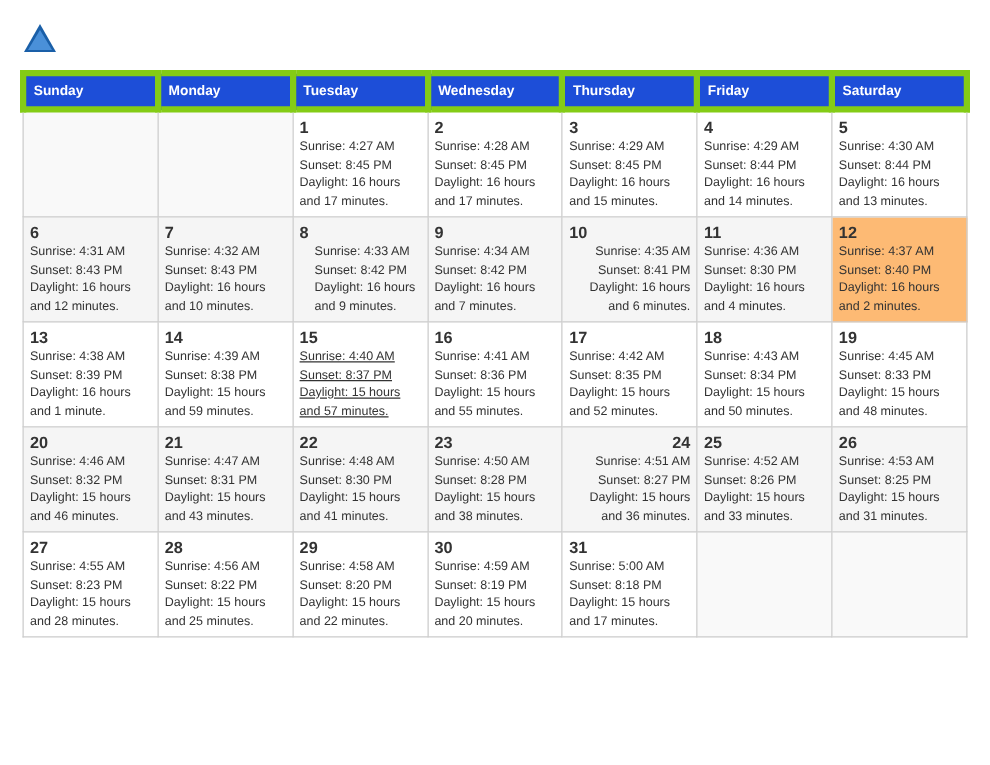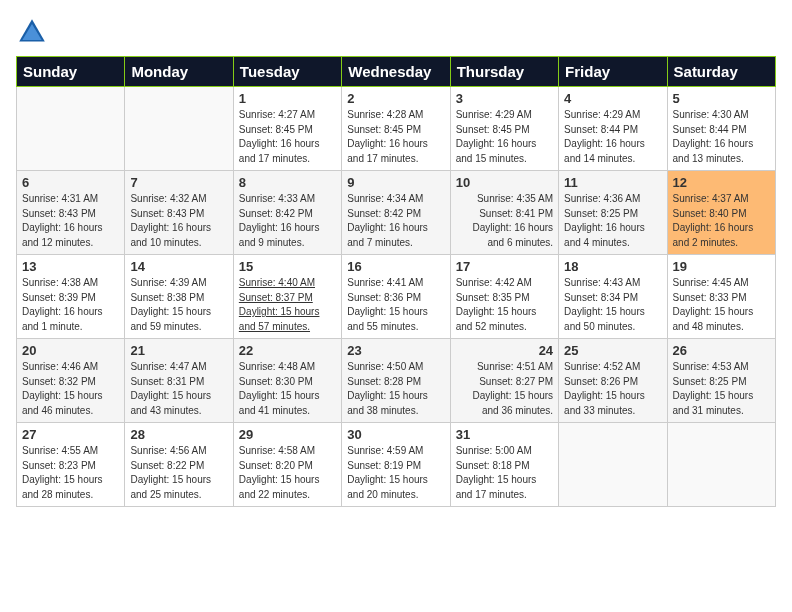--- a/index.html
+++ b/index.html
@@ -51,26 +51,26 @@
     .subtitle {
       font-size: 14px;
       color: #555;
     }
     .calendar {
       width: 100%;
       border-collapse: collapse;
       border: 1px solid #ccc;
     }
     .calendar th {
-      background-color: #0f172a;
+      background-color: #1d4ed8;
       color: #fff;
       text-align: left;
       padding: 6px 6px;
-      font-size: 15px;
-      border: 1px solid #84cc16;
+      font-size: 11px;
+      border: 5px solid #84cc16;
     }
     .calendar td {
       vertical-align: top;
       border: 1px solid #ccc;
       padding: 4px 5px;
       font-size: 10.5px;
       color: #333;
       width: 108px;
       min-height: 80px;
       background: #fff;
@@ -171,40 +171,40 @@
 Daylight: 16 hours and 12 minutes.</div>
         </td>
         <td style="background: rgb(245, 245, 245);">
           <span class="day-num">7</span>
           <div class="day-info" style="white-space: pre-line;">Sunrise: 4:32 AM
 Sunset: 8:43 PM
 Daylight: 16 hours and 10 minutes.</div>
         </td>
         <td style="background: rgb(245, 245, 245);">
           <span class="day-num">8</span>
-          <div class="day-info" style="white-space: pre-line;">Sunrise: 4:33 AM
+          <div class="day-info" style="white-space: pre-line; margin-left: 12px;">Sunrise: 4:33 AM
 Sunset: 8:42 PM
 Daylight: 16 hours and 9 minutes.</div>
         </td>
         <td style="background: rgb(245, 245, 245);">
           <span class="day-num">9</span>
           <div class="day-info" style="white-space: pre-line;">Sunrise: 4:34 AM
 Sunset: 8:42 PM
 Daylight: 16 hours and 7 minutes.</div>
         </td>
         <td style="background: rgb(245, 245, 245);">
           <span class="day-num">10</span>
           <div class="day-info" style="white-space: pre-line; text-align: right;">Sunrise: 4:35 AM
 Sunset: 8:41 PM
 Daylight: 16 hours and 6 minutes.</div>
         </td>
         <td style="background: rgb(245, 245, 245);">
           <span class="day-num">11</span>
           <div class="day-info" style="white-space: pre-line;">Sunrise: 4:36 AM
-Sunset: 8:25 PM
+Sunset: 8:30 PM
 Daylight: 16 hours and 4 minutes.</div>
         </td>
         <td style="background: #fdba74;">
           <span class="day-num">12</span>
           <div class="day-info" style="white-space: pre-line;">Sunrise: 4:37 AM
 Sunset: 8:40 PM
 Daylight: 16 hours and 2 minutes.</div>
         </td>
       </tr>
       <tr>

